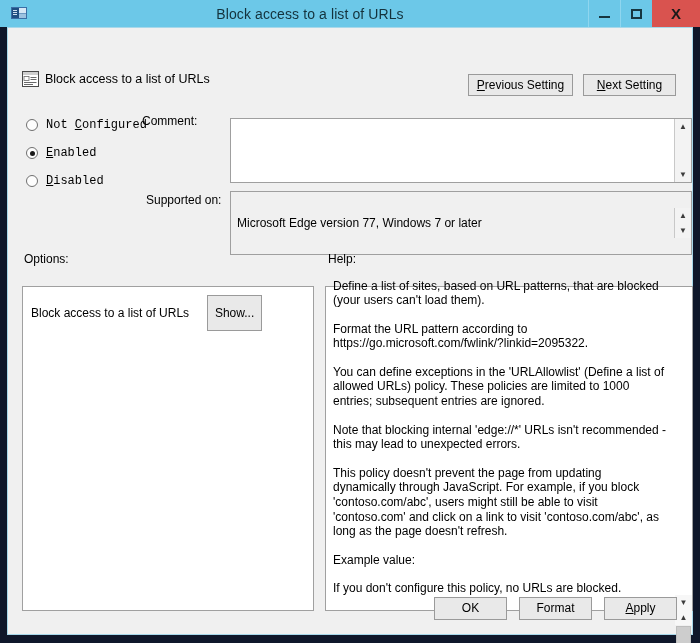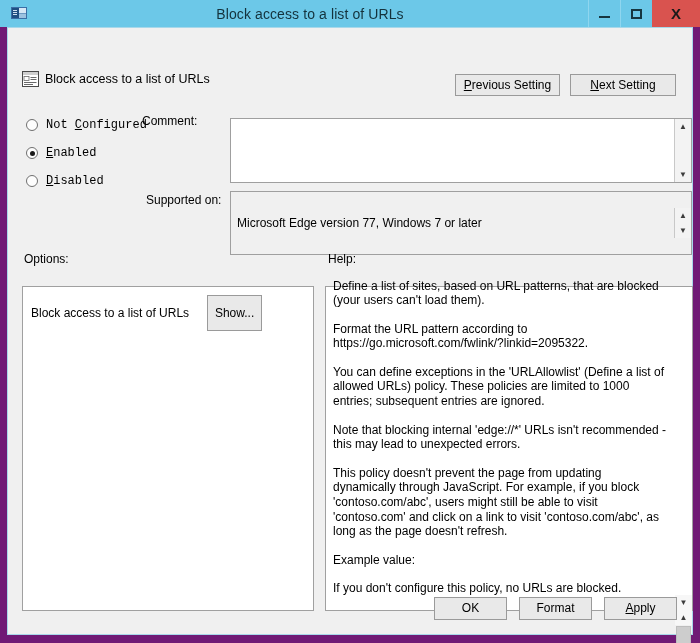--- a/index.html
+++ b/index.html
@@ -16,21 +16,21 @@
     overflow: hidden;
   }
 
   
   .window {
     position: absolute;
     left: 0; top: 0;
     width: 700px;
     height: 643px;
     box-sizing: border-box;
-    background: #701a75;
+    background: #0f172a;
     padding: 0 7px 8px 7px;
   }
 
   
   .titlebar {
     position: relative;
     height: 27px;
     background: #6cc8e8;
     display: flex;
     align-items: center;
@@ -132,21 +132,21 @@
     font-size: 12px;
     color: #000;
     padding: 0;
     height: 22px;
     line-height: 20px;
     text-align: center;
     cursor: default;
     box-sizing: border-box;
   }
   .btn-prev { width: 105px; }
-  .btn-next { width: 106px; }
+  .btn-next { width: 93px; }
   .btn u { text-decoration: underline; }
 
   
   .radios { position: absolute; left: 18px; top: 90px; font-family: Liberation Mono, monospace; }
   .radio-row {
     display: flex;
     align-items: center;
     height: 14px;
     margin-bottom: 14px;
   }

